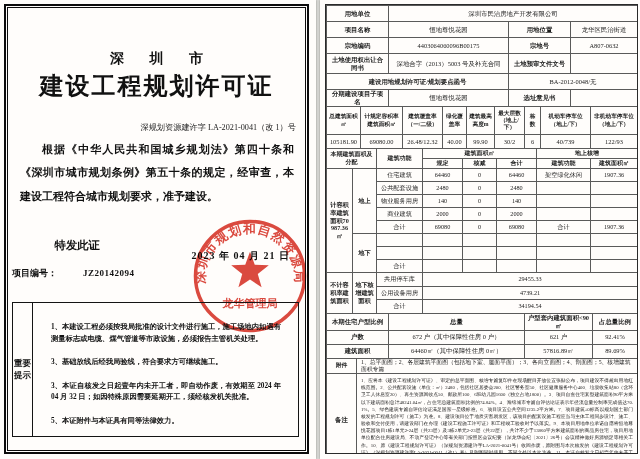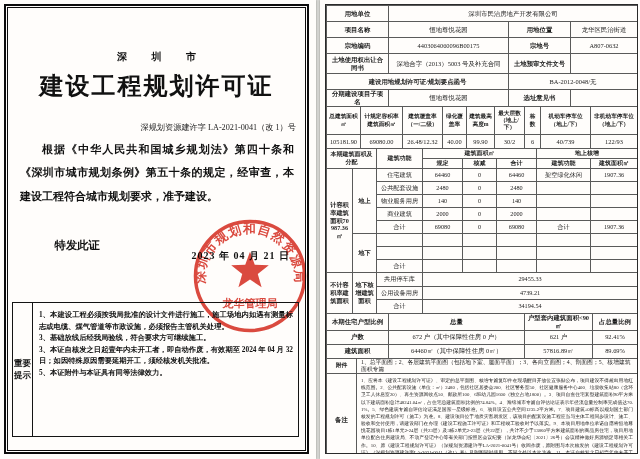--- a/index.html
+++ b/index.html
@@ -8,36 +8,36 @@
     background:#d8d8d4;
     font-family:"Liberation Serif","DejaVu Serif",serif;
     color:#111;
   }
   .page{position:absolute;background:#fffdfb;}
   
   .cert{left:0;top:0;width:316px;height:459px;box-shadow:0 0 2px rgba(0,0,0,.35);}
   .frame-outer{position:absolute;left:4px;top:4px;right:7px;bottom:5px;border:2.5px solid #0c0c0c;}
   .frame-inner{position:absolute;inset:1px;border:1px solid #0c0c0c;}
   .cert-city{position:absolute;top:42px;left:0;right:0;text-align:center;
-    font-size:10px;font-weight:bold;letter-spacing:11px;text-indent:11px;}
+    font-size:14px;font-weight:bold;letter-spacing:11px;text-indent:11px;}
   .cert-title{position:absolute;top:62px;left:0;right:0;text-align:center;
     font-size:24px;font-weight:bold;letter-spacing:2px;}
   .cert-docno{position:absolute;top:114px;right:9px;font-size:8.2px;color:#222;}
   .cert-body{position:absolute;top:130px;left:12px;right:11px;margin:0;
     font-size:11px;font-weight:bold;line-height:2.12;text-align:justify;text-indent:2em;}
   .cert-issue{position:absolute;top:218px;left:12px;margin:12px;font-size:11.3px;font-weight:bold;text-indent:2em;}
   .cert-date{position:absolute;top:241px;right:15px;font-size:10px;font-weight:bold;letter-spacing:1px;text-align:right;}
   .cert-projno{position:absolute;top:259px;left:4px;font-size:9px;font-weight:bold;}
   .cert-projno .pn{margin-left:26px;letter-spacing:.5px;}
   .stamp{position:absolute;top:210px;left:184px;width:116px;height:116px;opacity:.85;mix-blend-mode:multiply;pointer-events:none;}
   .notes-box{position:absolute;left:4px;right:6px;top:294px;bottom:13px;border:1px solid #141414;display:flex;}
   .notes-label{width:19px;border-right:1px solid #141414;display:flex;flex-direction:column;
     align-items:center;justify-content:center;gap:3px;font-size:8.5px;font-weight:bold;line-height:1.1;}
   .notes-content{flex:1;padding:6px 5px 0 6px;font-size:7.3px;font-weight:600;line-height:1.58;}
-  .notes-content p{margin:0;text-align:justify;}
+  .notes-content p{margin:12px;text-align:justify;}
   
   .detail{left:320px;top:0;width:320px;height:459px;box-shadow:0 0 2px rgba(0,0,0,.35);}
   .tbl-wrap{position:absolute;left:5px;top:4px;width:311px;bottom:5px;border:1.5px solid #2a2a2a;
     overflow:hidden;background:#fffdfb;}
   table{border-collapse:collapse;width:311px;table-layout:fixed;}
   table + table{margin-top:-1px;}
   td{border:1px solid #5a5a5a;padding:0 2px;text-align:center;vertical-align:middle;
     font-size:6.4px;line-height:1.25;word-break:break-all;color:#1c1c1c;}
   .tA td{height:15px;}
   .tA .tall{height:19px;}
@@ -59,20 +59,23 @@
 
 <div class="page cert">
   <div class="frame-outer">
     <div class="frame-inner">
       <div class="cert-city">深 圳 市</div>
       <div class="cert-title">建设工程规划许可证</div>
       <div class="cert-docno">深规划资源建许字 LA-2021-0041（改 1）号</div>
       <p class="cert-body">根据《中华人民共和国城乡规划法》第四十条和《深圳市城市规划条例》第五十条的规定，经审查，本建设工程符合城市规划要求，准予建设。</p>
       <p class="cert-issue">特发此证</p>
       <div class="cert-date">2023 年 04 月 21 日</div>
+      <div class="cert-projno">
+        <span>项目编号：</span><span class="pn">JZ20142094</span>
+      </div>
 
       <svg class="stamp" viewBox="0 0 100 100">
         <circle cx="50" cy="50" r="47" fill="none" stroke="#d42a1e" stroke-width="3"></circle>
         <path id="arcTop" d="M 13,64 A 39,39 0 1 1 87,64" fill="none"></path>
         <text fill="#d42a1e" font-size="11" font-weight="bold" letter-spacing="1">
           <textPath href="#arcTop" startOffset="50%" text-anchor="middle">深圳市规划和自然资源局</textPath>
         </text>
         <path fill="#d42a1e" d="M50,29 L54.1,40.3 L66.2,40.7 L56.7,48.2 L60,59.8 L50,53 L40,59.8 L43.3,48.2 L33.8,40.7 L45.9,40.3 Z"></path>
         <text x="50" y="77" text-anchor="middle" fill="#d42a1e" font-size="9.5" font-weight="bold">龙华管理局</text>
       </svg>

